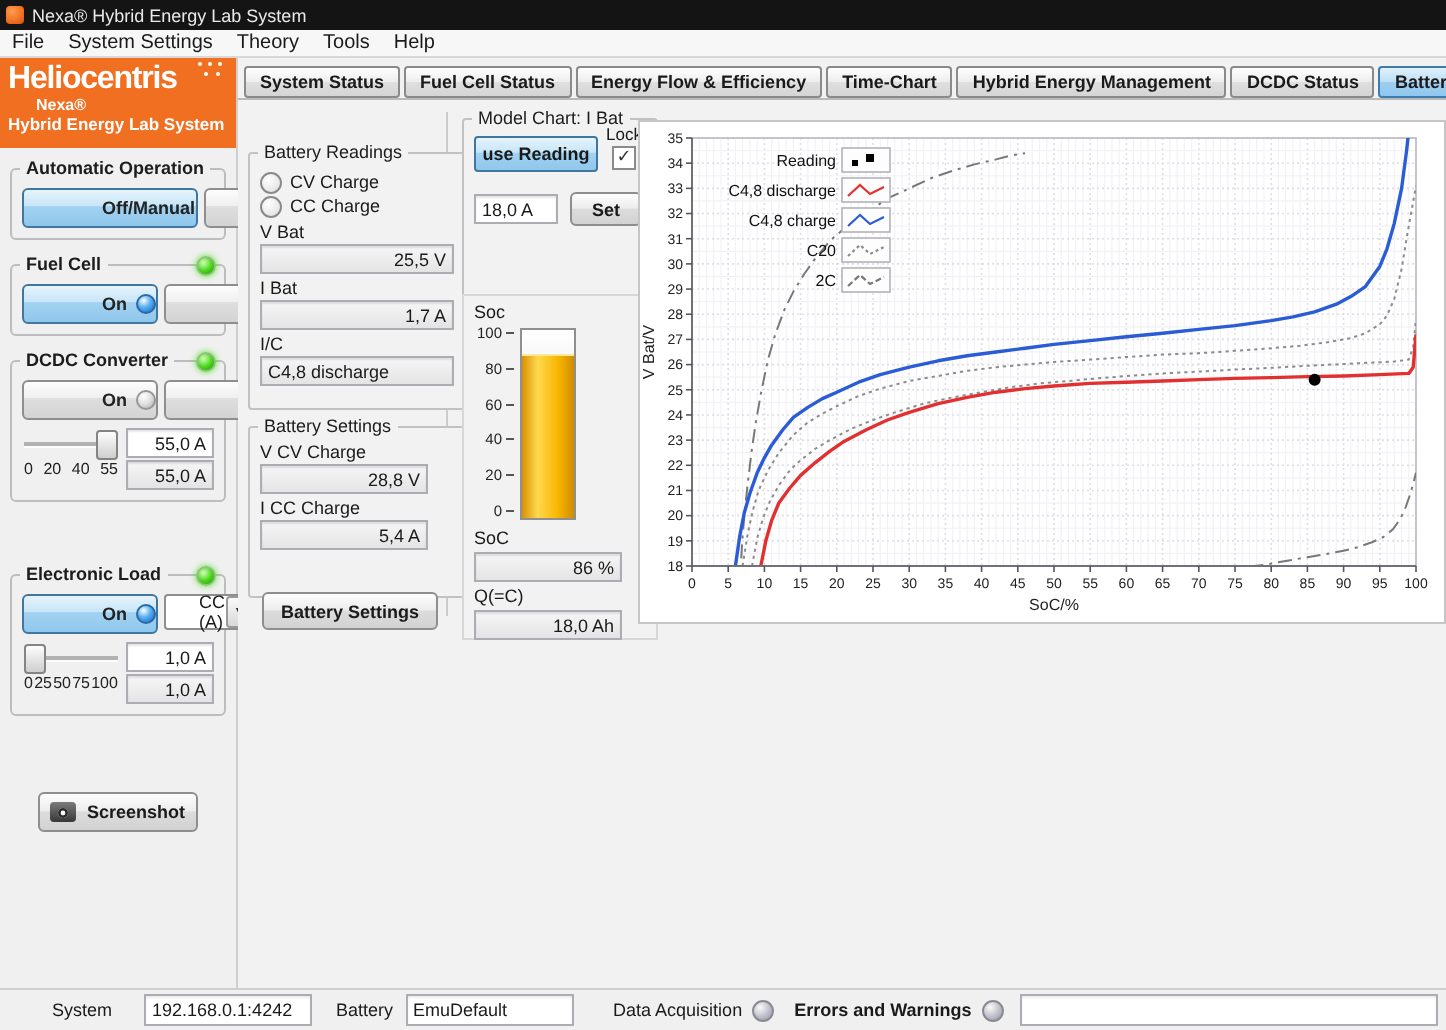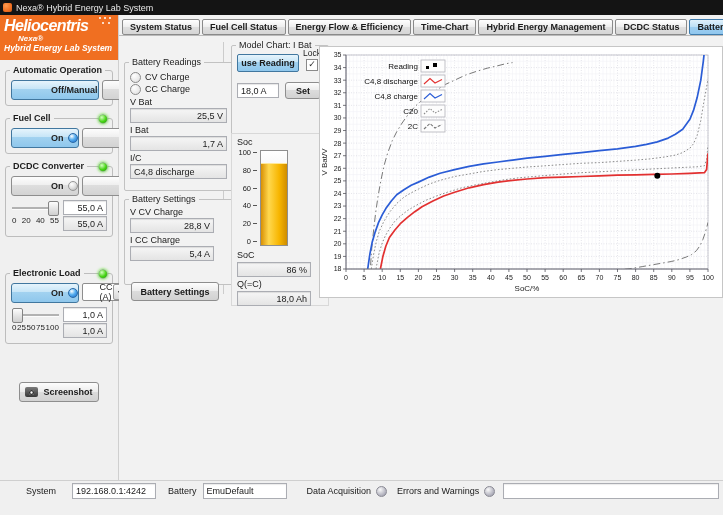--- a/index.html
+++ b/index.html
@@ -6,21 +6,21 @@
   body{width:723px;height:515px;overflow:hidden;position:relative;background:#f0f0f0;
        font-family:"Liberation Sans",sans-serif;color:#1a1a1a;-webkit-font-smoothing:antialiased;}
   .titlebar{height:15px;background:#141414;display:flex;align-items:center;gap:4px;
             padding-left:3px;color:#e9e9e9;font-size:9px;}
   .appicon{width:9px;height:9px;border-radius:2px;background:radial-gradient(circle at 35% 30%,#ff9c50,#f06f21 60%,#c85510);}
   .menubar{height:13px;background:#f7f7f7;border-bottom:1px solid #d8d8d8;display:flex;align-items:center;font-size:10px;}
   .menu-item{padding:0 6px;cursor:default;}
   .main{display:flex;height:465px;}
   
   .sidebar{width:118px;background:#f0f0f0;border-right:1px solid #cfcfcf;position:relative;flex:none;}
-  .brand{background:#f06f21;color:#fff;padding:2px 4px 6px 4px;position:relative;font-style:italic;}
+  .brand{background:#f06f21;color:#fff;padding:2px 4px 6px 4px;position:relative;}
   .brand-name{font-size:16px;font-weight:bold;letter-spacing:-0.6px;line-height:17px;}
   .brand-sub1{font-size:8px;font-weight:bold;line-height:9px;padding-left:14px;}
   .brand-sub2{font-size:8.5px;font-weight:bold;line-height:11px;}
   .brand-dots{position:absolute;top:2px;right:5px;width:14px;height:8px;}
   .brand-dots i{position:absolute;width:2px;height:2px;border-radius:50%;background:#fff;}
   .brand-dots i:nth-child(1){left:0;top:0;}.brand-dots i:nth-child(2){left:5px;top:0;}
   .brand-dots i:nth-child(3){left:10px;top:0;}.brand-dots i:nth-child(4){left:3px;top:5px;}
   .brand-dots i:nth-child(5){left:9px;top:5px;}
   .sgroup{position:relative;border:1px solid #bdbdbd;border-radius:3px;margin:12px 5px 0 5px;padding:9px 5px 5px 5px;}
   .sgroup.first{margin-top:10px;}
@@ -106,20 +106,27 @@
   .sb-empty{flex:1;margin-left:8px;background:#fff;}
 </style>
 </head>
 <body>
 
 <div>
   <div class="titlebar">
     <span class="appicon"></span>
     <span>Nexa® Hybrid Energy Lab System</span>
   </div>
+  <div class="menubar" id="menubar">
+      <span class="menu-item">File</span>
+      <span class="menu-item">System Settings</span>
+      <span class="menu-item">Theory</span>
+      <span class="menu-item">Tools</span>
+      <span class="menu-item">Help</span>
+    </div>
 
   <div class="main">
 
     <div class="sidebar">
       <div class="brand">
         <div class="brand-dots">
             <i></i>
             <i></i>
             <i></i>
             <i></i>
@@ -573,17 +580,17 @@
     </div>
   </div>
 
   <div class="statusbar">
     <span class="sb-label" style="margin-left:22px;">System</span>
     <div class="field sb-sys">192.168.0.1:4242</div>
     <span class="sb-label" style="margin-left:12px;">Battery</span>
     <div class="field sb-bat">EmuDefault</div>
     <span class="sb-label" style="margin-left:20px;">Data Acquisition</span>
     <span class="sb-led"></span>
-    <span class="sb-label" style="">Errors and Warnings</span>
+    <span class="sb-label" style="font-weight:bold;">Errors and Warnings</span>
     <span class="sb-led"></span>
     <div class="field sb-empty"></div>
   </div>
 </div>
 
 </body></html>

